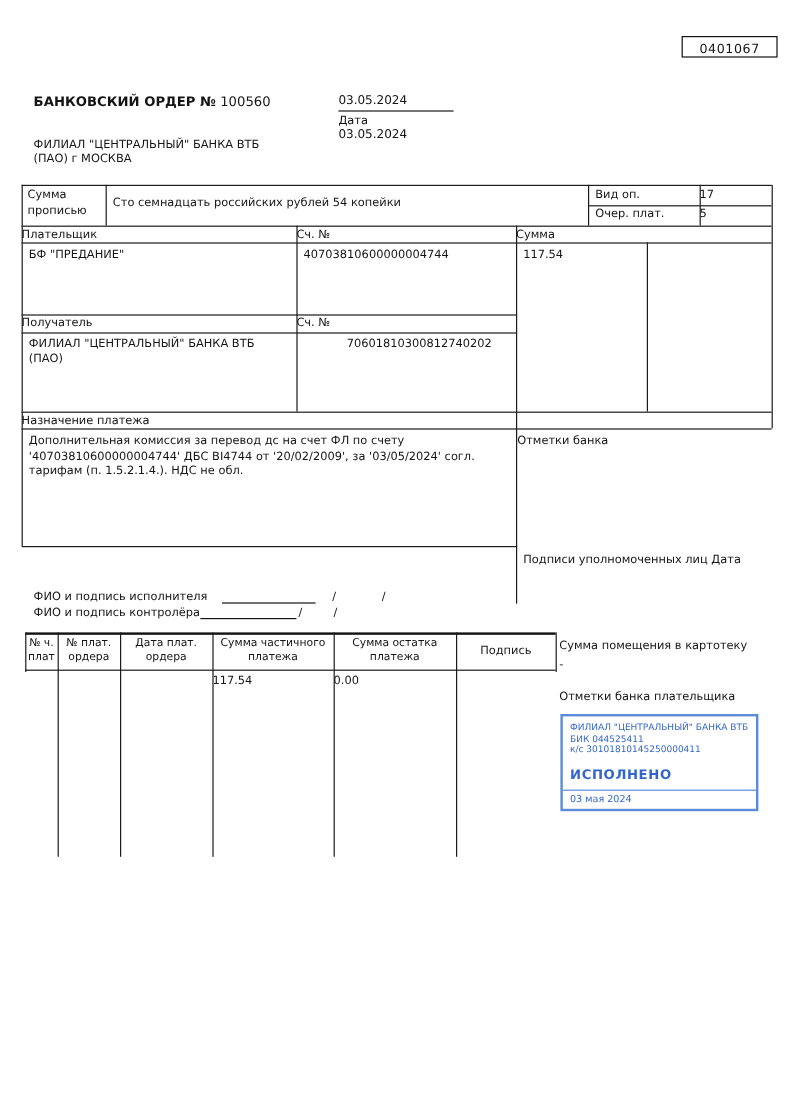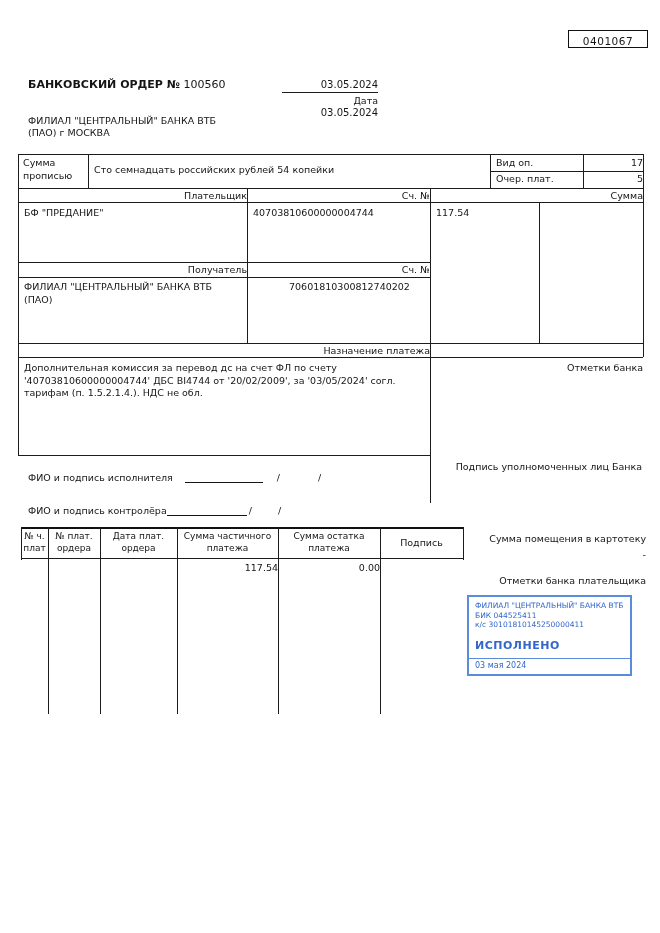--- a/index.html
+++ b/index.html
@@ -1,21 +1,21 @@
 <!DOCTYPE html>
 <html><head>
 <meta charset="utf-8">
 <style>
   html,body{margin:0;padding:0;background:#fff;}
   .page{position:relative;width:660px;height:933px;background:#ffffff;
         font-family:"DejaVu Sans","Liberation Sans",sans-serif;color:#151515;overflow:hidden;}
   .hl{position:absolute;height:1px;background:#1c1c1c;}
   .vl{position:absolute;width:1px;background:#1c1c1c;}
   .t{position:absolute;font-size:9.5px;line-height:12.5px;white-space:nowrap;}
-  .c{text-align:right;}
+  .c{text-align:left;}
   .wrap{white-space:normal;}
   .b{font-weight:bold;}
   .title{position:absolute;left:28px;top:78px;font-size:11px;}
   .codebox{position:absolute;left:568px;top:30px;width:78px;height:16px;border:1.5px solid #111;
            display:flex;align-items:flex-end;justify-content:center;font-size:10.5px;letter-spacing:.5px;}
   .bth{position:absolute;font-size:9px;line-height:11.5px;text-align:center;}
   .thick{height:2px;background:#111;}
   .stamp{position:absolute;left:467px;top:595px;width:161px;height:77px;border:2px solid #5b8bdb;color:#3366cc;}
   .stamp .s1{position:absolute;left:6px;top:4px;font-size:7.5px;line-height:9.5px;white-space:nowrap;}
   .stamp .done{position:absolute;left:6px;top:42px;font-size:11px;font-weight:bold;letter-spacing:.5px;}
@@ -86,23 +86,23 @@
   <div class="t" style="left:24px;top:281px;">
     <div>ФИЛИАЛ "ЦЕНТРАЛЬНЫЙ" БАНКА ВТБ</div>
     <div>(ПАО)</div>
   </div>
   <div class="t" style="left:253px;top:281px;margin-left:36px;">70601810300812740202</div>
 
   <div class="t c" style="left:18px;top:345px;width:412px;">Назначение платежа</div>
   <div class="t wrap" style="left:24px;top:362px;width:404px;">Дополнительная комиссия за перевод дс на счет ФЛ по счету '40703810600000004744' ДБС BI4744 от '20/02/2009', за '03/05/2024' согл. тарифам (п. 1.5.2.1.4.). НДС не обл.</div>
   <div class="t c" style="left:431px;top:362px;width:212px;">Отметки банка</div>
 
-  <div class="t c" style="left:436px;top:461px;width:206px;">Подпись уполномоченных лиц Банка</div>
+  <div class="t c" style="left:436px;top:461px;width:206px;">Подписи уполномоченных лиц Дата</div>
 
-  <div class="sig" style="top:472px;gap:12px;">
+  <div class="sig" style="top:492px;gap:12px;">
     <span>ФИО и подпись исполнителя</span>
       <span class="us" style="width:78px;"></span>
       <span style="margin-left:2px;">/</span>
       <span style="margin-left:26px;">/</span>
   </div>
   <div class="sig" style="top:505px;">
     <span>ФИО и подпись контролёра</span>
       <span class="us" style="width:80px;"></span>
       <span style="margin-left:2px;">/</span>
       <span style="margin-left:26px;">/</span>

